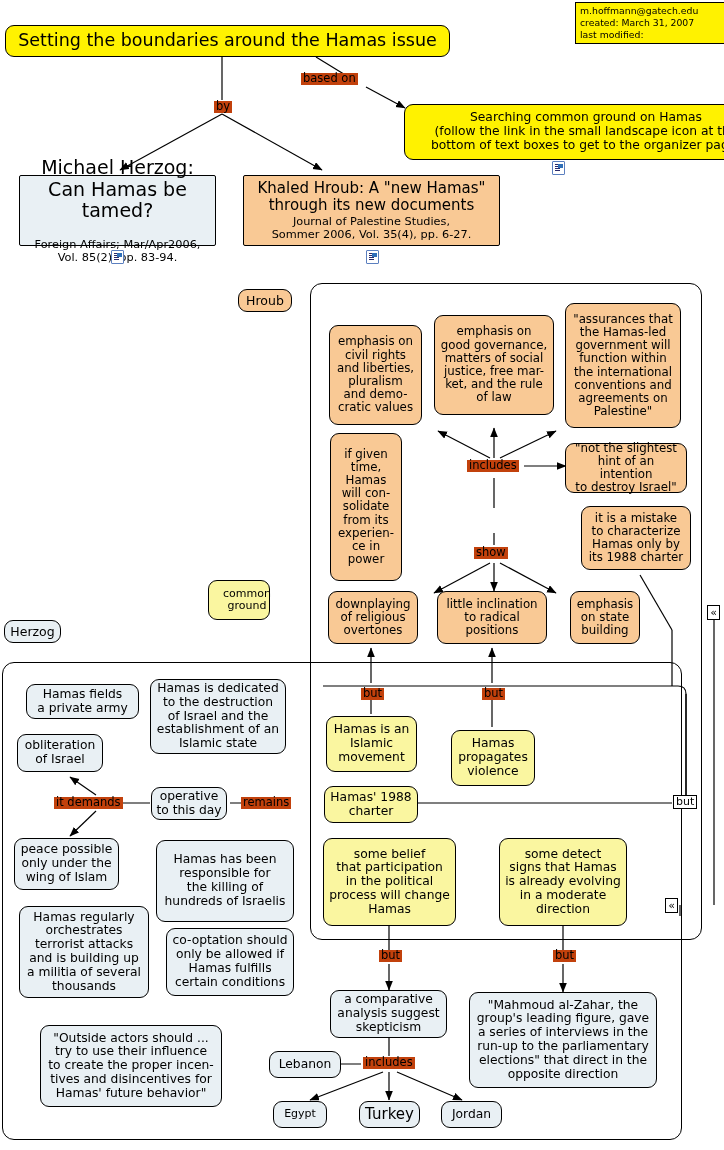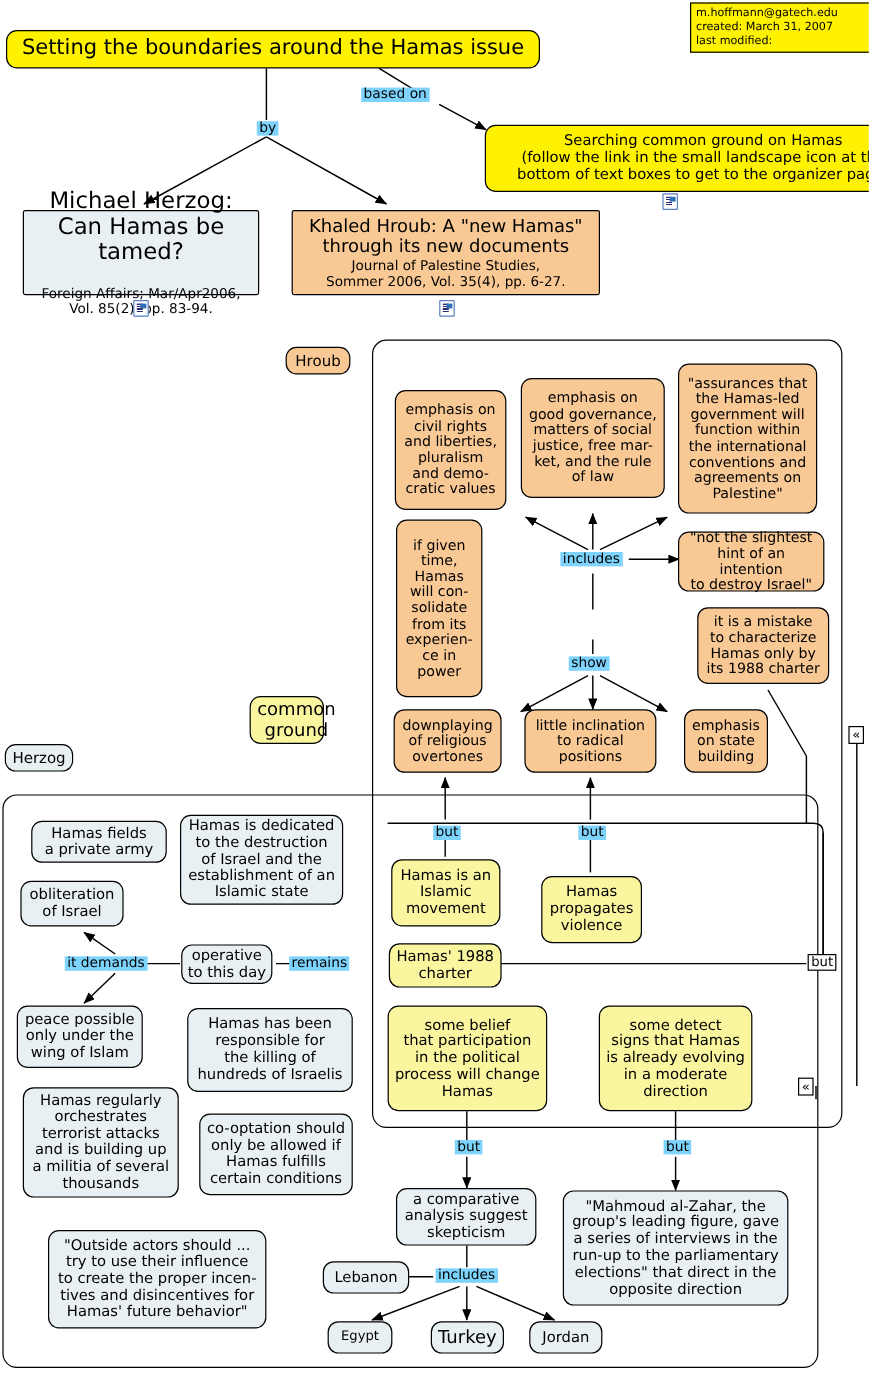--- a/index.html
+++ b/index.html
@@ -48,21 +48,21 @@
 
   .container-box {
     position: absolute;
     box-sizing: border-box;
     border: 1.3px solid #000;
     border-radius: 12px;
     background: transparent;
   }
   .linklabel {
     position: absolute;
-    background: #7dd3fc;
+    background: #c2410c;
     font-size: 11.5px;
     line-height: 1;
     padding: 0 2px;
     white-space: nowrap;
     text-align: center;
   }
   .boxed-label {
     position: absolute;
     background: #ffffff;
     border: 1.2px solid #000;
@@ -265,41 +265,41 @@
   <div class="node n-orange" style="left:328px; top:591px; width:90px; height:53px; font-size:11.8px;">downplaying
 of religious
 overtones</div>
   <div class="node n-orange" style="left:437px; top:591px; width:110px; height:53px; font-size:11.8px;">little inclination
 to radical
 positions</div>
   <div class="node n-orange" style="left:570px; top:591px; width:70px; height:53px; font-size:11.8px;">emphasis
 on state
 building</div>
 
-  <div class="node n-yellow" style="left:208px; top:580px; width:62px; height:40px; font-size:15px;padding-left:20px;">common
+  <div class="node n-yellow" style="left:208px; top:580px; width:62px; height:40px; font-size:11px;padding-left:20px;">common
 ground</div>
 
   <div class="node n-blue" style="left:4px; top:620px; width:57px; height:23px; font-size:12.5px;">Herzog</div>
   <div class="container-box" style="left:2px; top:662px; width:680px; height:478px;"></div>
 
   <div class="node n-blue" style="left:26px; top:684px; width:113px; height:35px; font-size:12.3px;">Hamas fields
 a private army</div>
   <div class="node n-blue" style="left:150px; top:679px; width:136px; height:75px; font-size:12.3px;">Hamas is dedicated
 to the destruction
 of Israel and the
 establishment of an
 Islamic state</div>
   <div class="node n-blue" style="left:17px; top:734px; width:86px; height:38px; font-size:12.3px;">obliteration
 of Israel</div>
   <div class="node n-blue" style="left:151px; top:787px; width:76px; height:33px; font-size:12.3px;">operative
 to this day</div>
   <div class="node n-blue" style="left:14px; top:838px; width:105px; height:52px; font-size:12.3px;">peace possible
 only under the
 wing of Islam</div>
-  <div class="node n-blue" style="left:156px; top:840px; width:138px; height:70px; font-size:12.3px;">Hamas has been
+  <div class="node n-blue" style="left:156px; top:840px; width:138px; height:82px; font-size:12.3px;">Hamas has been
 responsible  for
 the killing of
 hundreds of Israelis</div>
   <div class="node n-blue" style="left:19px; top:906px; width:130px; height:92px; font-size:12.3px;">Hamas regularly
 orchestrates
 terrorist attacks
 and is building up
 a militia of several
 thousands</div>
   <div class="node n-blue" style="left:166px; top:928px; width:128px; height:68px; font-size:12.3px;">co-optation should

